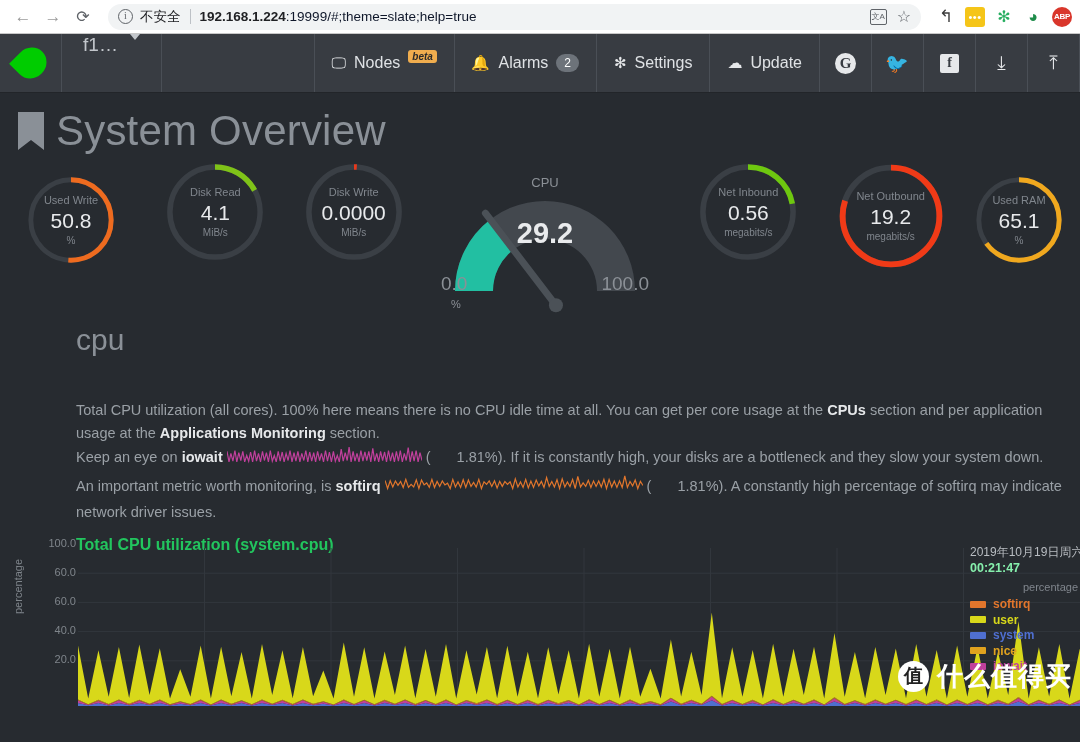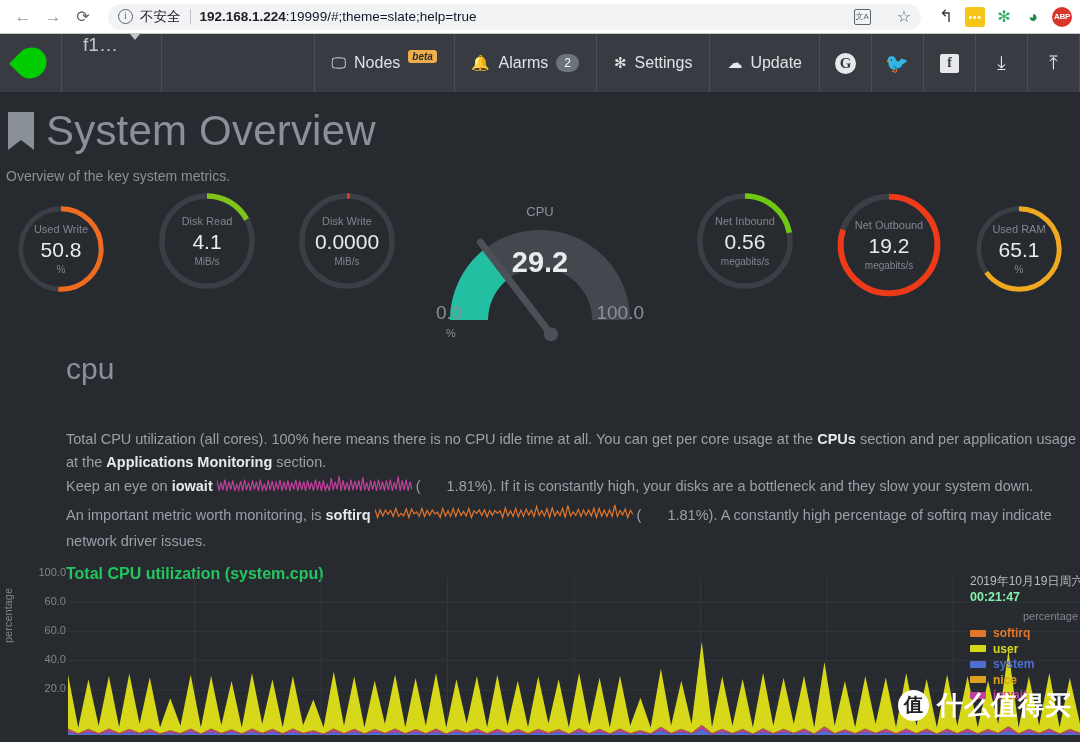--- a/index.html
+++ b/index.html
@@ -58,21 +58,21 @@
   }
   .omni-sep {
     width: 1px; height: 15px;
     background: #bdc1c6;
     margin: 0 9px;
     flex: 0 0 auto;
   }
   .url { font-size: 13.5px; white-space: nowrap; overflow: hidden; }
   .url .host { color: #202124; font-weight: bold; }
   .url .rest { color: #0f172a; }
-  .omni-right { margin-left: auto; display: flex; align-items: center; gap: 26px; flex: 0 0 auto; }
+  .omni-right { margin-left: auto; display: flex; align-items: center; gap: 10px; flex: 0 0 auto; }
   .translate-ico {
     width: 17px; height: 16px;
     border: 1.4px solid #5f6368;
     border-radius: 2px;
     position: relative;
     font-size: 8px; color: #5f6368;
     line-height: 14px; text-align: center;
   }
   .star-ico { font-size: 16px; color: #5f6368; }
   .ext-icons { display: flex; align-items: center; gap: 9px; padding-left: 9px; flex: 0 0 auto; }
@@ -148,21 +148,21 @@
   }
   .fb-sq {
     width: 19px; height: 19px; border-radius: 2px;
     background: #e6e8ea; color: #383c42;
     font-size: 14px; font-weight: bold;
     display: flex; align-items: center; justify-content: center;
     font-family: "Liberation Serif", serif;
   }
 
   
-  .page { padding: 0 0 0 0; }
+  .page { padding: 0 0 0 10px; }
   .page-title {
     display: flex; align-items: center; gap: 12px;
     padding: 14px 0 0 8px;
   }
   .bookmark-ico {
     width: 26px; height: 38px;
     background: #8a9097;
     clip-path: polygon(0 0, 100% 0, 100% 100%, 50% 74%, 0 100%);
   }
   .page-title h1 { font-size: 42px; font-weight: normal; color: #8a9097; letter-spacing: 0.2px; }
@@ -315,21 +315,20 @@
   <div class="nd-social">
     <span>⤒</span>
   </div>
 </div>
 
 <div class="page">
   <div class="page-title">
     <div class="bookmark-ico"></div>
     <h1>System Overview</h1>
   </div>
-  <div class="page-sub">Overview of the key system metrics.</div>
 
   <div class="gauges">
 
     <div class="gauge">
       <div class="ring-wrap">
         <svg viewBox="0 0 100 100">
           <circle cx="50" cy="50" r="41" fill="none" stroke="#3a3f45" stroke-width="5"></circle>
           <circle class="arc" cx="50" cy="50" r="41" fill="none" stroke-width="5" stroke-linecap="butt" transform="rotate(-90 50 50)" stroke="#ee6b1f" stroke-dasharray="131.38140477312513 126.22919282123789"></circle>
         </svg>
         <div class="labels">

